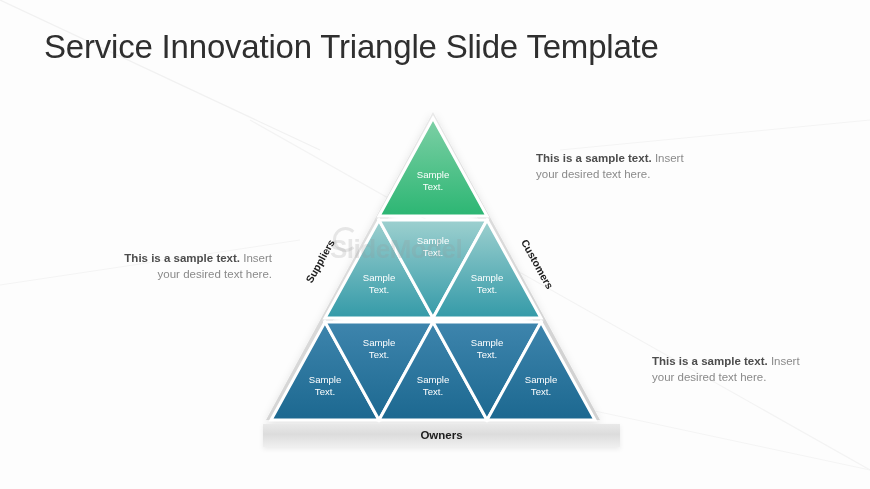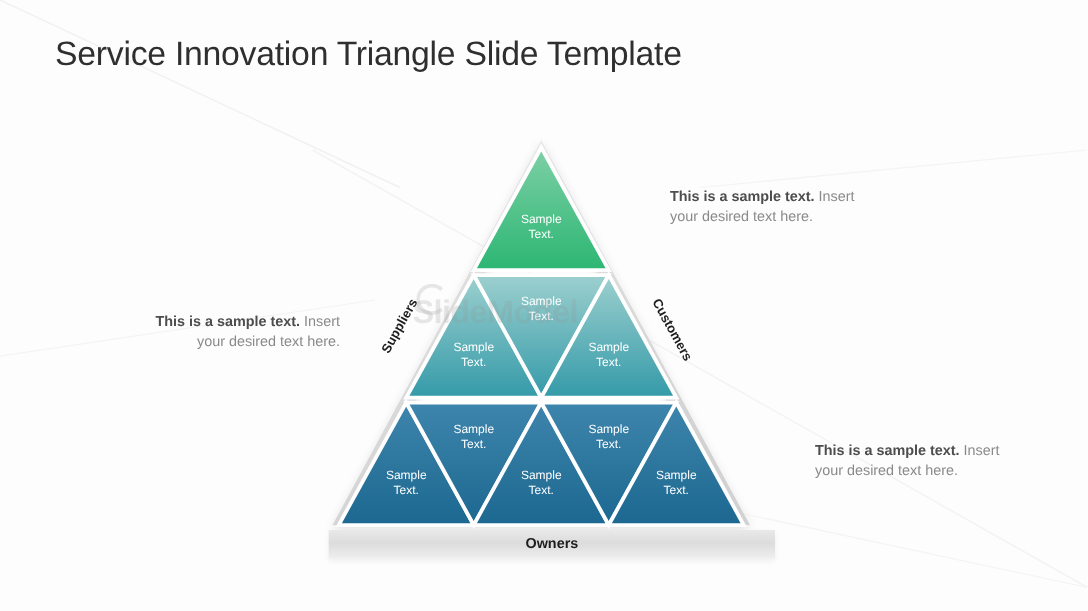--- a/index.html
+++ b/index.html
@@ -21,21 +21,21 @@
     position: absolute;
     left: 0; top: 0;
     width: 870px; height: 489px;
     pointer-events: none;
   }
 
   #slide-title {
     position: absolute;
     left: 44px;
     top: 28px;
-    font-size: 27px;
+    font-size: 33px;
     font-weight: 400;
     color: #2f2f2f;
     letter-spacing: -0.2px;
     white-space: nowrap;
   }
 
   #pyramid-stage {
     position: absolute;
     left: 0;
     top: 0;

